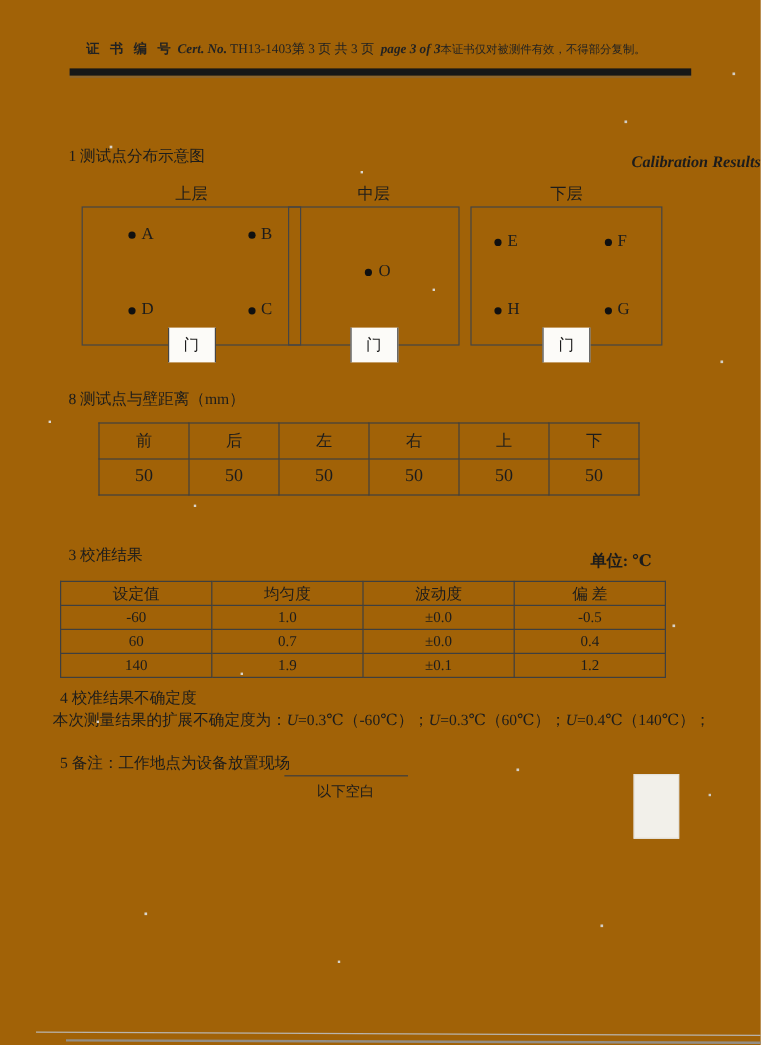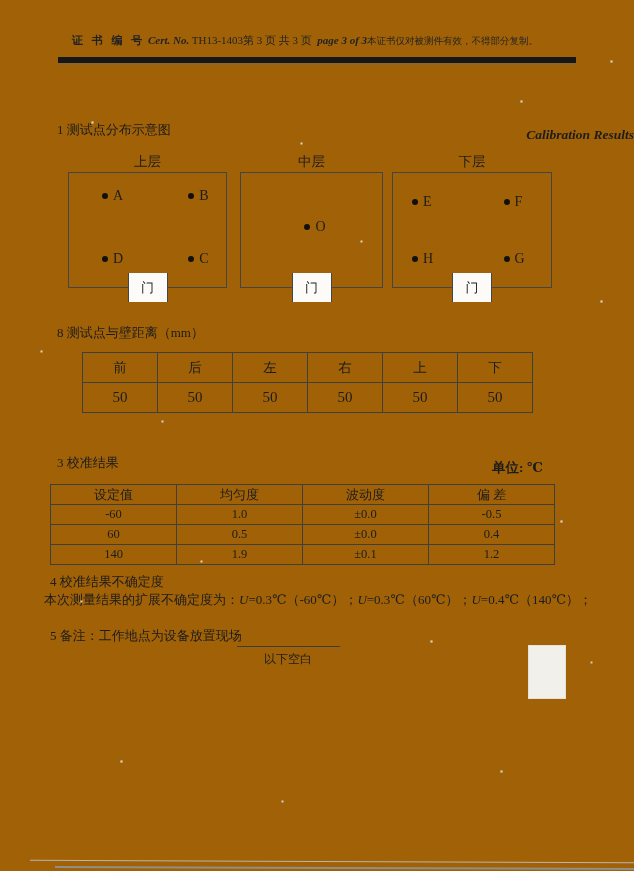--- a/index.html
+++ b/index.html
@@ -94,21 +94,21 @@
     <span class="it">Cert. No.</span>
     <span>TH13-1403</span><span>第 3 页 共 3 页</span>
     &nbsp;<span class="it">page 3 of 3</span><span class="small">本证书仅对被测件有效，不得部分复制。</span>
   </div>
   <div class="top-bar"></div>
 
   <div class="title-en">Calibration Results</div>
 
   <div class="sec-heading" style="left:57px; top:121px;">1 测试点分布示意图</div>
 
-  <div class="layer" style="left:68px; width:159px;">
+  <div class="layer" style="left:68px; width:183px;">
     <div class="layer-title">上层</div>
     <div class="box">
       <span class="pt pt-tl">
           <span class="dot"></span>
           <span>A</span>
         </span>
       <span class="pt pt-tr">
           <span class="dot"></span>
           <span>B</span>
         </span>
@@ -191,21 +191,21 @@
       <th>偏  差</th>
     </tr>
     <tr>
       <td>-60</td>
       <td>1.0</td>
       <td>±0.0</td>
       <td>-0.5</td>
     </tr>
     <tr>
       <td>60</td>
-      <td>0.5</td>
+      <td>0.7</td>
       <td>±0.0</td>
       <td>0.4</td>
     </tr>
     <tr>
       <td>140</td>
       <td>1.9</td>
       <td>±0.1</td>
       <td>1.2</td>
     </tr>
   </tbody>

